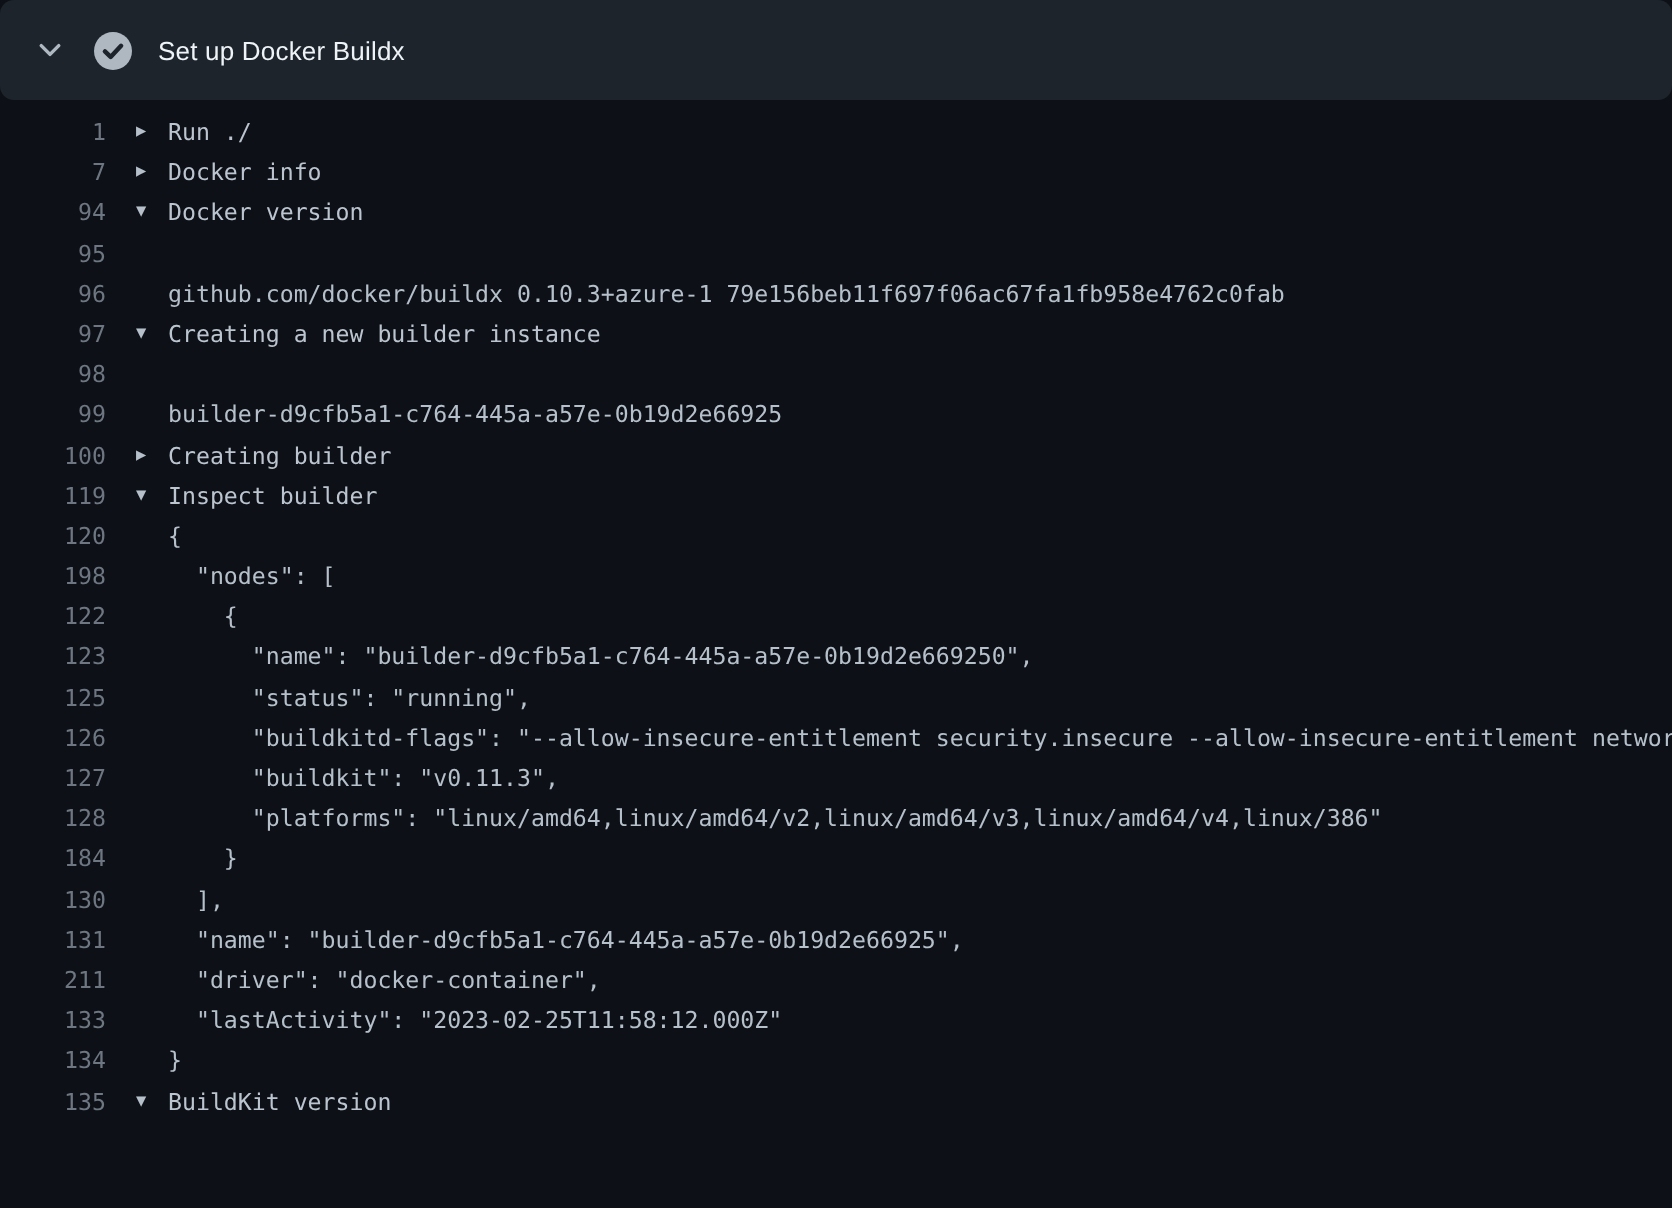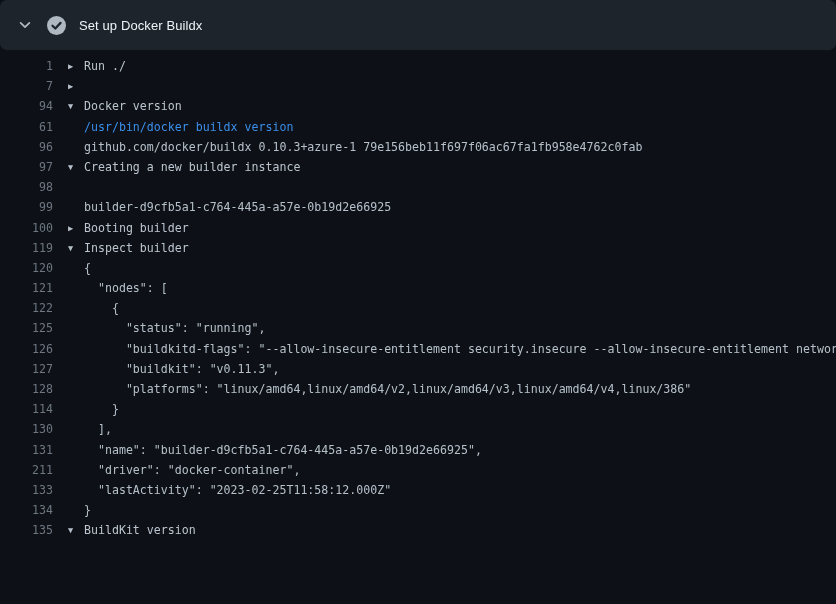--- a/index.html
+++ b/index.html
@@ -93,32 +93,32 @@
   <div id="rows">
   <div class="line group">
     <span class="num">1</span>
     <span class="arrow">▶</span>
     <span class="text">Run ./</span>
   </div>
 
   <div class="line group">
     <span class="num">7</span>
     <span class="arrow">▶</span>
+    <span class="text">Docker info</span>
   </div>
 
   <div class="line group">
     <span class="num">94</span>
     <span class="arrow">▼</span>
     <span class="text">Docker version</span>
   </div>
 
   <div class="line command">
-    <span class="num">61</span>
-    <span class="arrow"></span>
-    <span class="text">/usr/bin/docker buildx version</span>
+    <span class="num">95</span>
+    <span class="arrow"></span>
   </div>
 
   <div class="line output">
     <span class="num">96</span>
     <span class="arrow"></span>
     <span class="text">github.com/docker/buildx 0.10.3+azure-1 79e156beb11f697f06ac67fa1fb958e4762c0fab</span>
   </div>
 
   <div class="line group">
     <span class="num">97</span>
@@ -133,47 +133,52 @@
 
   <div class="line output">
     <span class="num">99</span>
     <span class="arrow"></span>
     <span class="text">builder-d9cfb5a1-c764-445a-a57e-0b19d2e66925</span>
   </div>
 
   <div class="line group">
     <span class="num">100</span>
     <span class="arrow">▶</span>
-    <span class="text">Booting builder</span>
+    <span class="text">Creating builder</span>
   </div>
 
   <div class="line group">
     <span class="num">119</span>
     <span class="arrow">▼</span>
     <span class="text">Inspect builder</span>
   </div>
 
   <div class="line output">
     <span class="num">120</span>
     <span class="arrow"></span>
     <span class="text">{</span>
   </div>
 
   <div class="line output">
-    <span class="num">121</span>
+    <span class="num">198</span>
     <span class="arrow"></span>
     <span class="text">  "nodes": [</span>
   </div>
 
   <div class="line output">
     <span class="num">122</span>
     <span class="arrow"></span>
     <span class="text">    {</span>
   </div>
 
+  <div class="line output">
+    <span class="num">123</span>
+    <span class="arrow"></span>
+    <span class="text">      "name": "builder-d9cfb5a1-c764-445a-a57e-0b19d2e669250",</span>
+  </div>
 
 
   <div class="line output">
     <span class="num">125</span>
     <span class="arrow"></span>
     <span class="text">      "status": "running",</span>
   </div>
 
   <div class="line output">
     <span class="num">126</span>
@@ -187,21 +192,21 @@
     <span class="text">      "buildkit": "v0.11.3",</span>
   </div>
 
   <div class="line output">
     <span class="num">128</span>
     <span class="arrow"></span>
     <span class="text">      "platforms": "linux/amd64,linux/amd64/v2,linux/amd64/v3,linux/amd64/v4,linux/386"</span>
   </div>
 
   <div class="line output">
-    <span class="num">114</span>
+    <span class="num">184</span>
     <span class="arrow"></span>
     <span class="text">    }</span>
   </div>
 
   <div class="line output">
     <span class="num">130</span>
     <span class="arrow"></span>
     <span class="text">  ],</span>
   </div>
 

